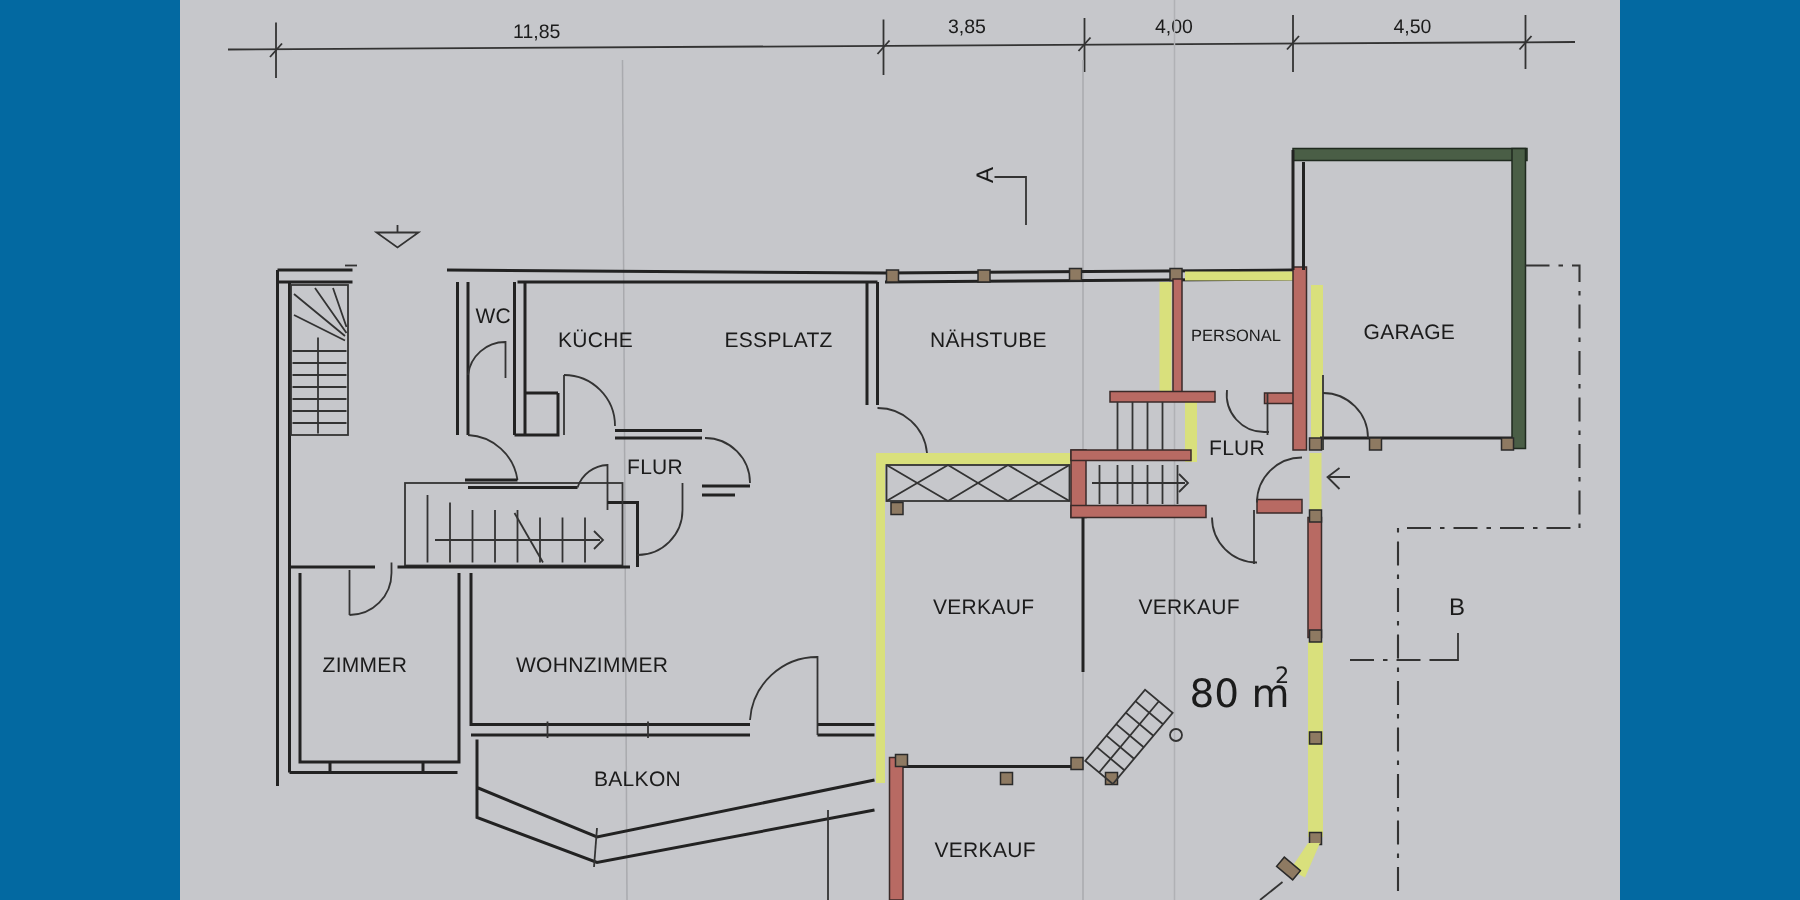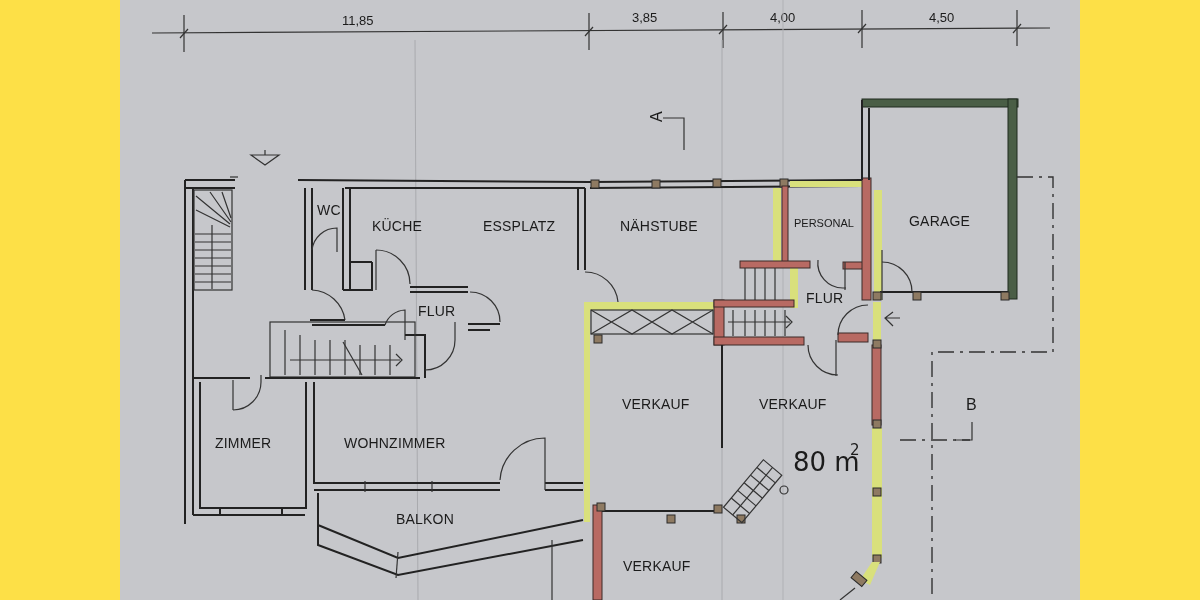--- a/index.html
+++ b/index.html
@@ -1,16 +1,16 @@
 <!DOCTYPE html>
 <html><head>
 <meta charset="utf-8">
 <style>
   html,body{margin:0;padding:0;background:#ffffff;width:1200px;height:600px;overflow:hidden;}
-  .canvas{position:relative;width:1200px;height:600px;background:#fde047;}
+  .canvas{position:relative;width:1200px;height:600px;background:#0369a1;}
   .paper{position:absolute;left:120px;top:0;width:960px;height:600px;background:#c6c7cb;}
   svg{position:absolute;left:0;top:0;}
   .lbl{font-family:"Liberation Sans",sans-serif;font-size:14px;fill:#1b1b1b;letter-spacing:0.2px;}
   .lbl-sm{font-family:"Liberation Sans",sans-serif;font-size:11px;fill:#1b1b1b;}
   .dim{font-family:"Liberation Sans",sans-serif;font-size:13px;fill:#1b1b1b;}
   .hand{font-family:"DejaVu Sans",sans-serif;font-size:26px;fill:#1b1b1b;}
   .hand-sup{font-family:"DejaVu Sans",sans-serif;font-size:15px;fill:#1b1b1b;}
   .mark{font-family:"Liberation Sans",sans-serif;font-size:16px;fill:#1b1b1b;}
   .w{stroke:#222;stroke-width:2;fill:none;}
   .thin{stroke:#333;stroke-width:1.2;fill:none;}

